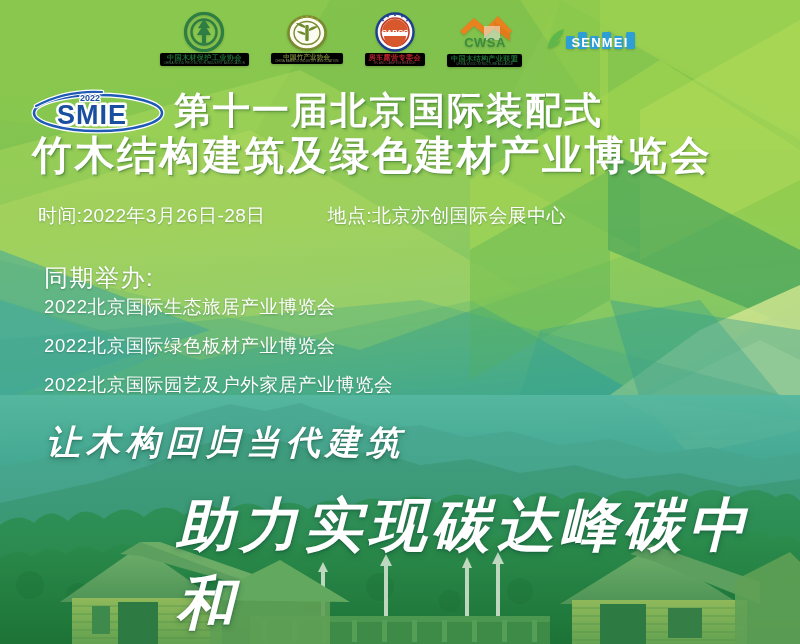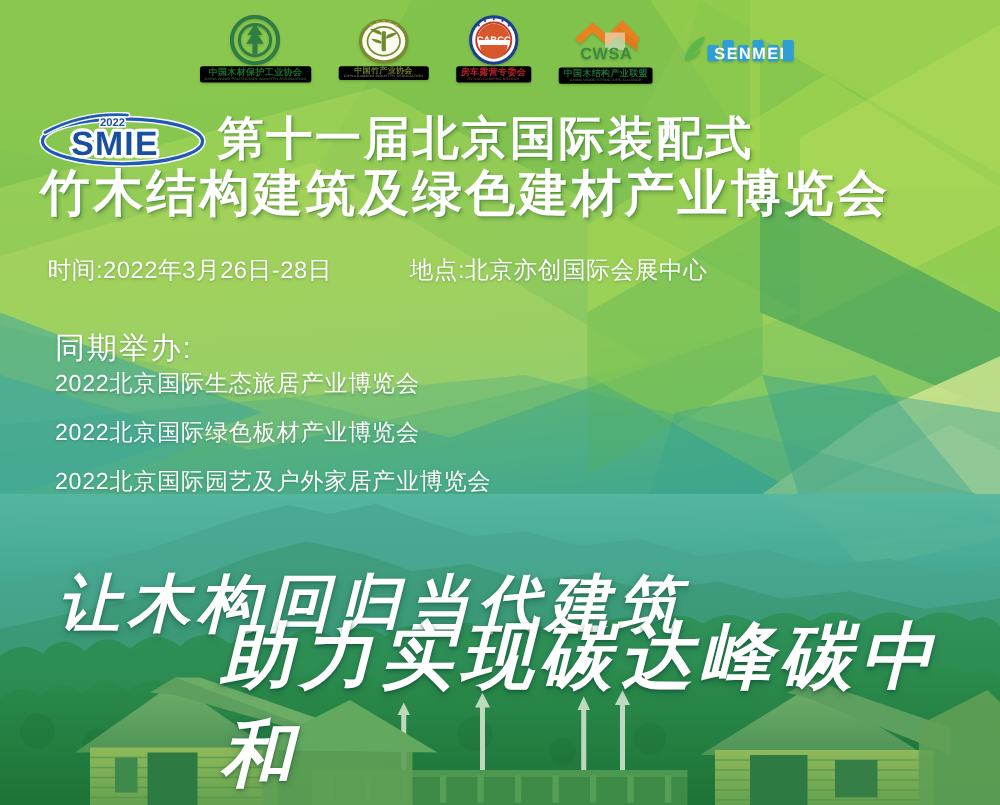--- a/index.html
+++ b/index.html
@@ -157,22 +157,21 @@
     font-family:"Liberation Serif","DejaVu Serif",serif;
     font-weight:bold;
     font-style:italic;
     letter-spacing:6px;
     text-shadow:
        0 1px 2px rgba(15,70,50,0.45),
        0 2px 6px rgba(10,60,45,0.35);
   }
   .slogan-1{
     left:46px; top:420px;
-    font-size:50px;
-    margin-top:30px;
+    font-size:34px;
   }
   .slogan-2{
     left:176px; top:487px;
     font-size:58px;
   }
 
   
   .cabins{ position:absolute; left:0; right:0; bottom:0; height:120px; z-index:10;}
   .cabins svg{ width:100%; height:100%; display:block; }
 </style>

